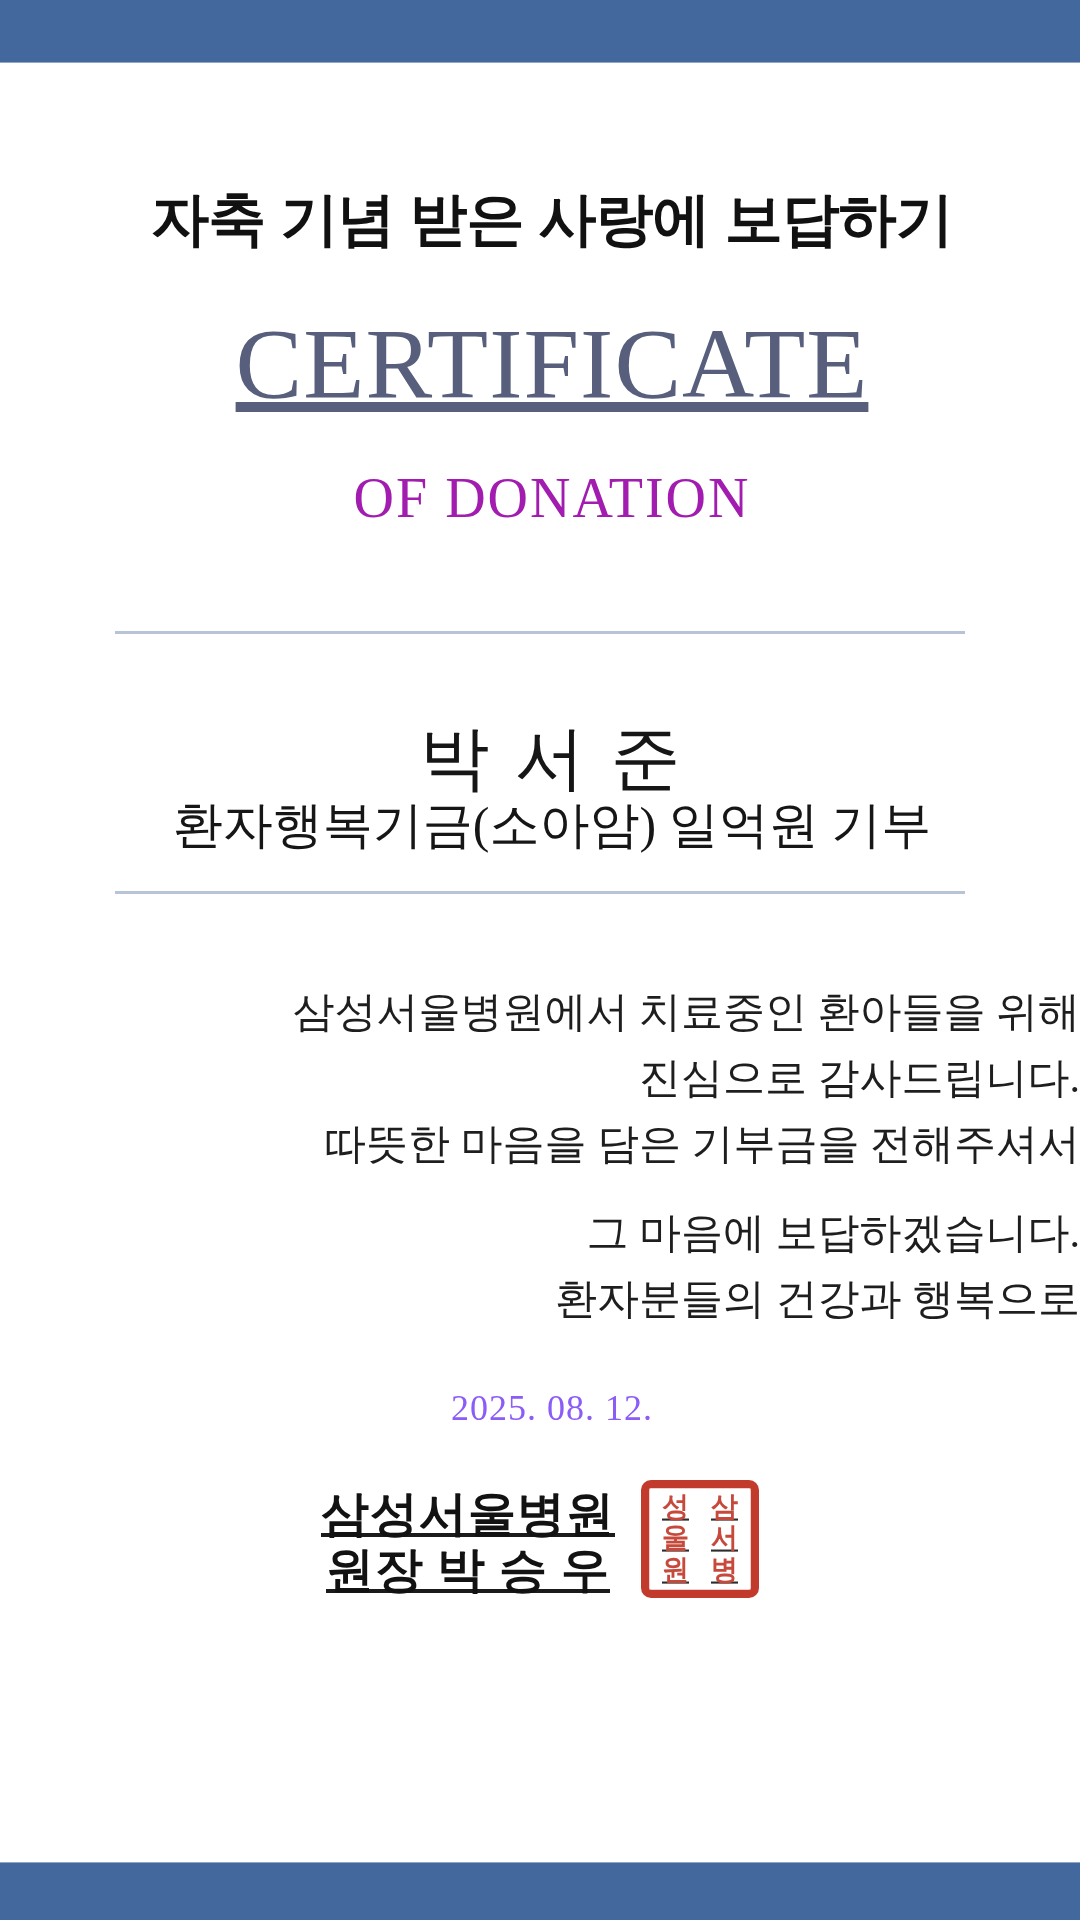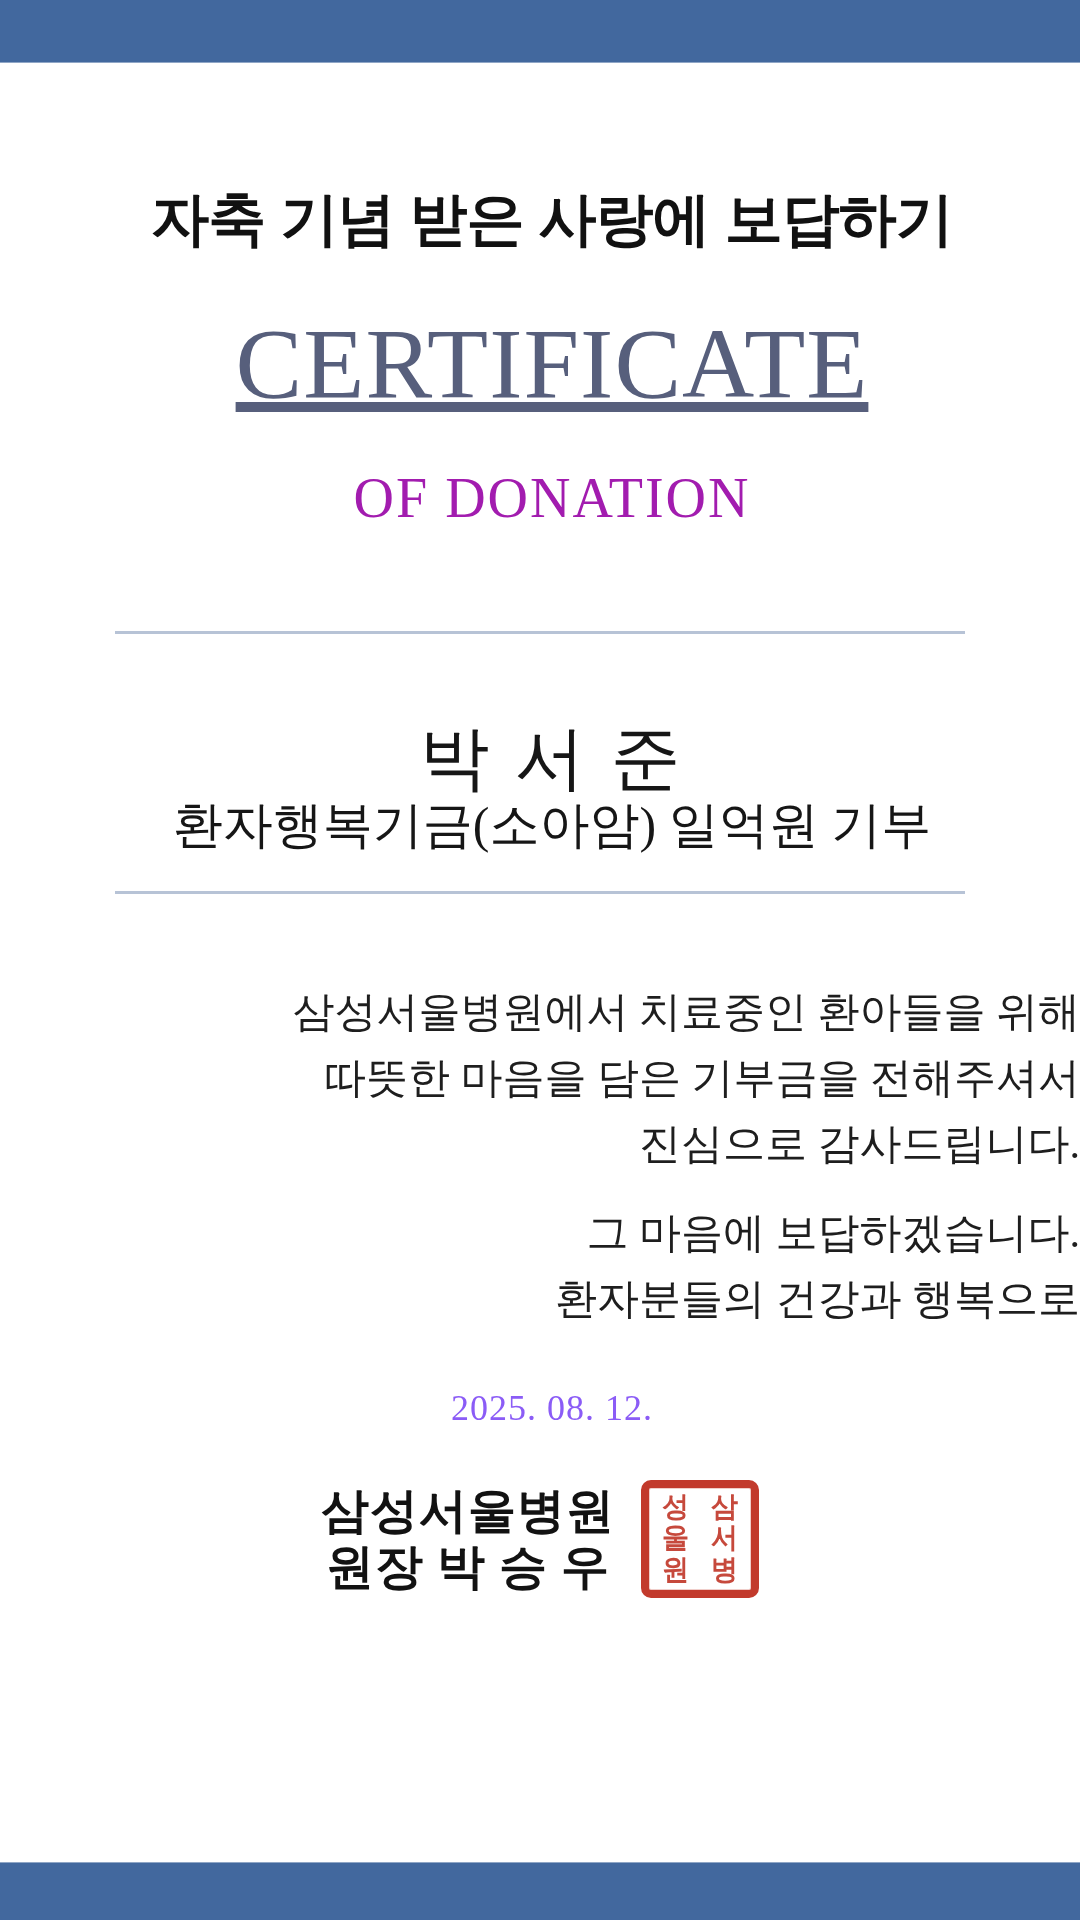--- a/index.html
+++ b/index.html
@@ -110,22 +110,23 @@
     color: #8b5cf6;
   }
 
   .sig-row {
     position: absolute;
     top: 1480px;
     left: 0;
     width: 1080px;
     display: flex;
     justify-content: center;
-    align-items: center;
+    align-items: flex-end;
     gap: 26px;
+    text-decoration: underline;
   }
   .sig-text {
     text-align: center;
     font-size: 48px;
     line-height: 56px;
     font-weight: 600;
     letter-spacing: 1px;
     color: #121212;
     white-space: nowrap;
   }
@@ -171,22 +172,22 @@
   <div class="divider d1"></div>
 
   <div class="center-text name">박 서 준</div>
 
   <div class="center-text donation">환자행복기금(소아암) 일억원 기부</div>
 
   <div class="divider d2"></div>
 
   <div class="para p1">
     <div>삼성서울병원에서 치료중인 환아들을 위해</div>
+    <div>진심으로 감사드립니다.</div>
     <div>따뜻한 마음을 담은 기부금을 전해주셔서</div>
-    <div>진심으로 감사드립니다.</div>
   </div>
 
   <div class="para p2">
     <div>그 마음에 보답하겠습니다.</div>
     <div>환자분들의 건강과 행복으로</div>
   </div>
 
   <div class="center-text date-line">2025. 08. 12.</div>
 
   <div class="sig-row">

